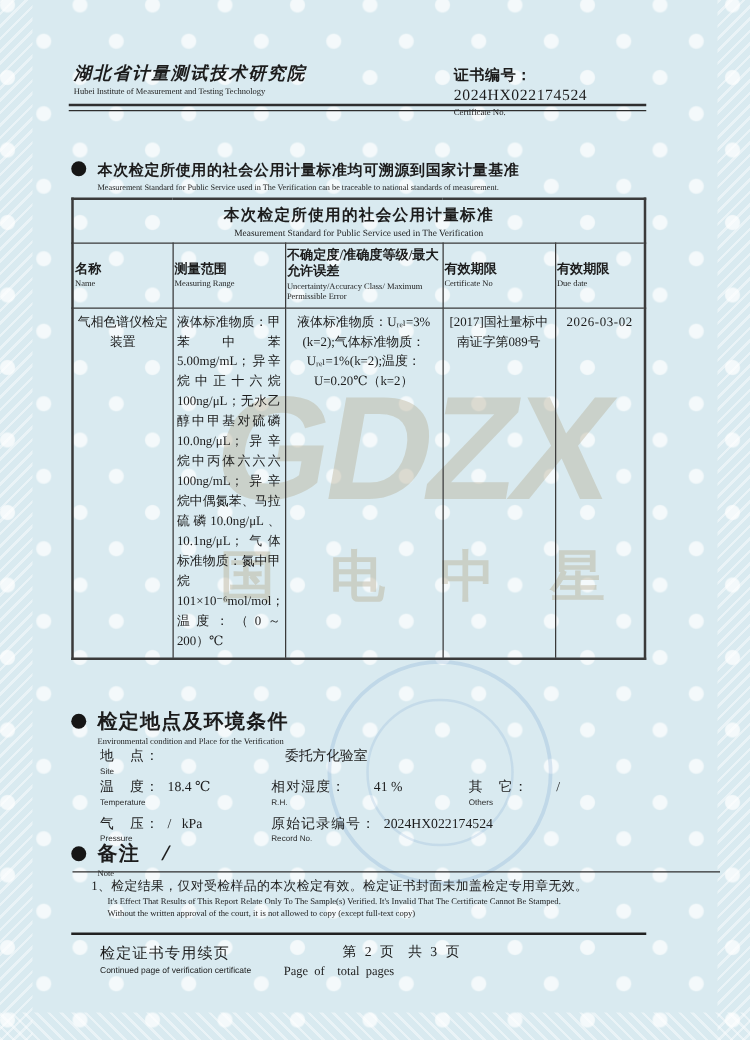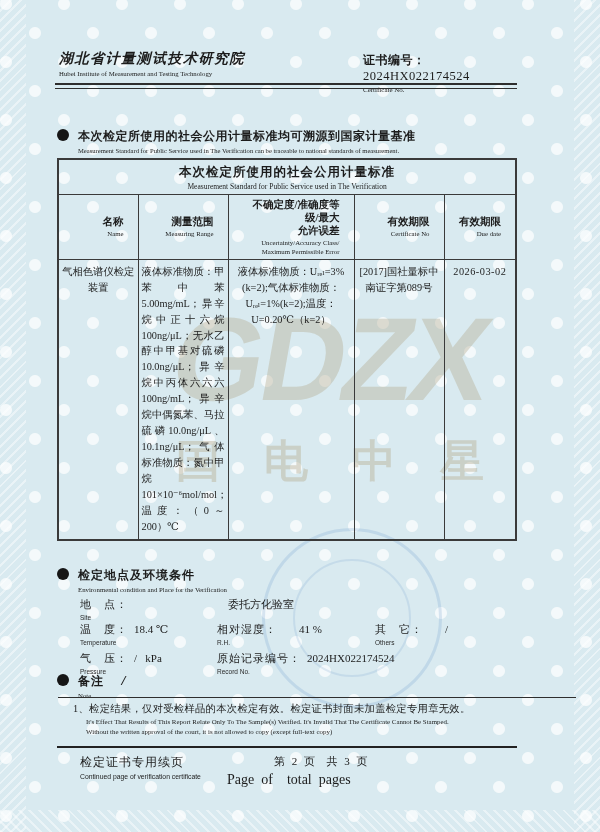--- a/index.html
+++ b/index.html
@@ -65,32 +65,32 @@
   .notice-cn { font-size:12px; font-weight:bold; letter-spacing:.5px; white-space:nowrap; }
   .notice-en { font-size:6.6px; margin:2px 0 0 21px; white-space:nowrap; }
 
   
   table.std { border-collapse:collapse; table-layout:fixed; width:460px;
     border:2px solid #3a3a3a; background:transparent; }
   table.std td { border:1px solid #3a3a3a; vertical-align:top; }
   .tbl-title-cell { text-align:center; padding:4px 2px 3px; }
   .tbl-title-cn { font-size:12.5px; font-weight:bold; letter-spacing:1px; }
   .tbl-title-en { font-size:7.5px; margin-top:1px; }
-  .hdr-cell { text-align:right; vertical-align:middle !important; padding:3px 14px; height:46px; }
+  .hdr-cell { text-align:left; vertical-align:middle !important; padding:3px 1px; height:46px; }
   .hdr-cn { font-size:10.5px; font-weight:600; line-height:1.25; }
   .hdr-en { font-size:6.8px; margin-top:2px; line-height:1.2; }
   .body-row td { height:276px; padding:4px 3px; font-size:10.3px; line-height:1.55; }
   .cell-name { text-align:center; font-size:10.5px; }
   .cell-range { text-align:justify; text-justify:inter-ideograph; }
   .cell-unc { text-align:center; }
   .cell-cert { text-align:center; }
   .cell-due { text-align:center; letter-spacing:.5px; }
 
   
-  .sec-cn { font-size:12px; font-weight:bold; letter-spacing:1px;font-family:Liberation Mono, monospace; }
+  .sec-cn { font-size:16px; font-weight:bold; letter-spacing:1px;font-family:Liberation Mono, monospace; }
   .sec-en { font-size:6.8px; margin:2px 0 0 21px; }
   .note-slash { font-weight:normal; margin-left:16px; }
 
   
   .env-field .cn { font-size:11px; white-space:pre; }
   .env-field .lbl { letter-spacing:1px; }
   .env-field .val { margin-left:6px; }
   .env-field .en { font-family:"Liberation Sans","DejaVu Sans",sans-serif; font-size:6.5px; margin-top:2px; color:#2a2a2a; }
   .val-far { margin-left:100px !important; }
   .val-gap { margin-left:22px !important; }
@@ -98,21 +98,21 @@
   
   .note-item-cn { font-size:10.3px; letter-spacing:.3px; white-space:nowrap; }
   .note-item-en { font-size:6.9px; margin:1.5px 0 0 13px; white-space:nowrap; }
   .thin-line { border-top:1.2px solid #2e2e2e; }
   .thick-line { border-top:2.4px solid #222; }
 
   
   .foot-left-cn { font-size:12px; letter-spacing:1px; }
   .foot-left-en { font-family:"Liberation Sans","DejaVu Sans",sans-serif; font-size:6.8px; margin-top:2px; }
   .foot-page-cn { font-size:11px; letter-spacing:2px; white-space:pre;margin-left:47px; }
-  .foot-page-en { font-size:14px; margin-top:3px; white-space:pre; }
+  .foot-page-en { font-size:10px; margin-top:3px; white-space:pre; }
 </style>
 </head>
 <body>
 
 <div class="page">
   <div class="hatch left"></div>
   <div class="hatch right"></div>
   <div class="hatch bottom"></div>
 
   <div class="watermark">

